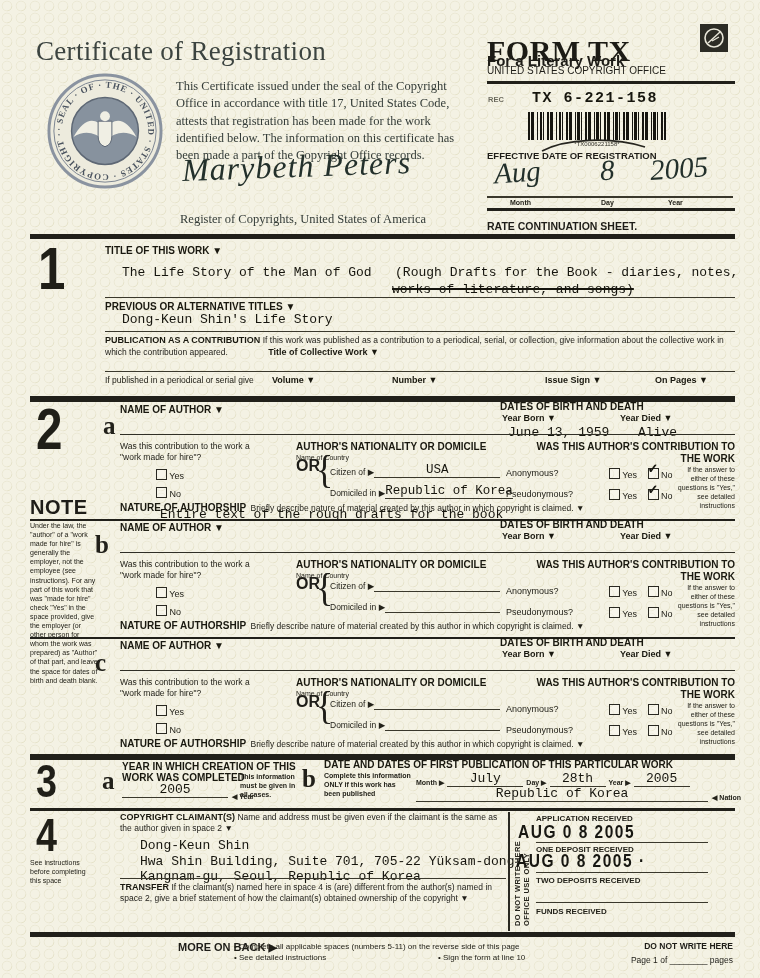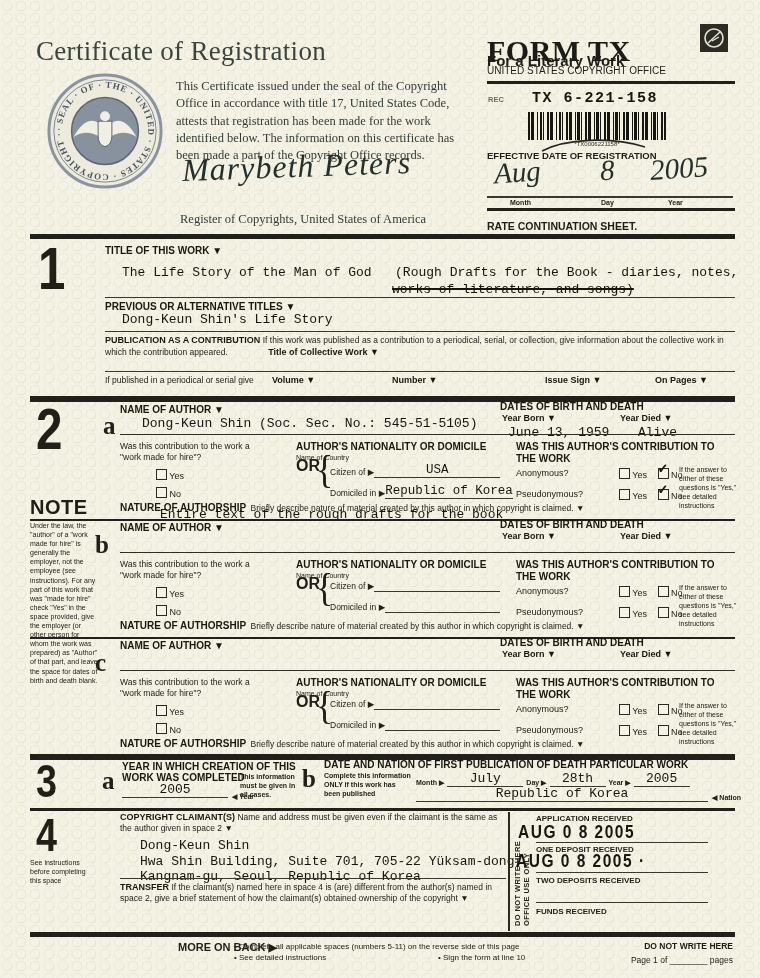--- a/index.html
+++ b/index.html
@@ -32,21 +32,21 @@
   .script{font-family:"Liberation Serif",serif;font-style:italic;color:#23302b;}
   .fill{border-bottom:1.1px solid #3a382c;display:inline-block;text-align:center;}
   .stamp{font-weight:bold;font-size:15.5px;letter-spacing:1.5px;color:#171711;white-space:nowrap;transform:scaleY(1.18);transform-origin:left top;}
   .vert{writing-mode:vertical-rl;transform:rotate(180deg);font-size:7.5px;font-weight:bold;letter-spacing:0.4px;color:#23221a;}
   .author{position:absolute;left:120px;width:615px;height:112px;}
   .au-name{position:absolute;left:22px;top:12px;}
   .au-rule{position:absolute;left:0;right:0;top:30px;height:1.3px;background:#302f26;}
   .au-dates{position:absolute;left:380px;top:-3px;width:235px;}
   .au-hire{position:absolute;left:0;top:37px;width:172px;}
   .au-nat{position:absolute;left:176px;top:37px;width:204px;}
-  .au-con{position:absolute;left:396px;top:37px;width:229px;}
+  .au-con{position:absolute;left:386px;top:37px;width:229px;text-align:right;}
   .au-nature{position:absolute;left:0;top:93px;white-space:nowrap;}
   .au-nature-val{position:absolute;left:40px;top:103px;}
   .or{position:absolute;left:0;top:16px;font-weight:bold;font-size:16px;}
   .brace{position:absolute;left:20px;top:8px;font-size:36px;font-weight:400;font-family:"Liberation Serif",serif;transform:scaleY(1.1);}
   .natrow{position:absolute;left:34px;width:170px;display:flex;align-items:flex-end;white-space:nowrap;}
   .natrow .fl{flex:1;border-bottom:1.1px solid #3a382c;text-align:center;}
 </style>
 </head>
 <body>
 
@@ -136,21 +136,20 @@
 <div class="abs num" style="left:36px;top:404px;font-size:58px;">2</div>
 <div class="abs" style="left:30px;top:496px;font-size:20px;font-weight:bold;letter-spacing:0.5px;">NOTE</div>
 <div class="abs tiny" style="left:30px;top:521px;width:68px;text-align:left;">Under the law, the "author" of a "work made for hire" is generally the employer, not the employee (see instructions). For any part of this work that was "made for hire" check "Yes" in the space provided, give the employer (or other person for whom the work was prepared) as "Author" of that part, and leave the space for dates of birth and death blank.</div>
 
 <div class="abs letter" style="left:103px;top:413px;">a</div>
 <div class="abs letter" style="left:95px;top:532px;">b</div>
 <div class="abs letter" style="left:95px;top:650px;">c</div>
 
 <div class="author" style="top:404px;">
   <div class="lbl" style="position:absolute;left:0;top:0;">NAME OF AUTHOR ▼</div>
-  <div class="au-name type">Dong-Keun Shin (Soc. Sec. No.: 545-51-5105)</div>
   <div class="au-dates">
     <div class="lbl">DATES OF BIRTH AND DEATH</div>
     <div style="position:relative;height:11px;">
       <span class="lbl9" style="position:absolute;left:2px;">Year Born ▼</span>
       <span class="lbl9" style="position:absolute;left:120px;">Year Died ▼</span>
     </div>
     <div style="position:relative;height:14px;">
       <span class="type" style="position:absolute;left:8px;top:1px;">June 13, 1959</span>
       <span class="type" style="position:absolute;left:138px;top:1px;">Alive</span>
     </div>
@@ -312,21 +311,21 @@
 
 <div class="abs num" style="left:36px;top:762px;font-size:46px;">3</div>
 <div class="abs letter" style="left:102px;top:768px;">a</div>
 <div class="abs lbl" style="left:122px;top:761px;">YEAR IN WHICH CREATION OF THIS</div>
 <div class="abs lbl" style="left:122px;top:772px;">WORK WAS COMPLETED</div>
 <div class="abs tinyb" style="left:240px;top:772px;width:60px;">This information must be given in all cases.</div>
 <span class="abs fill type" style="left:122px;top:782px;width:106px;">2005</span>
 <div class="abs tinyb" style="left:232px;top:792px;">◀ Year</div>
 
 <div class="abs letter" style="left:302px;top:766px;">b</div>
-<div class="abs lbl" style="left:324px;top:759px;width:410px;">DATE AND NATION OF FIRST PUBLICATION OF DEATH PARTICULAR WORK</div>
+<div class="abs lbl" style="left:324px;top:759px;width:410px;">DATE AND DATES OF FIRST PUBLICATION OF THIS PARTICULAR WORK</div>
 <div class="abs tinyb" style="left:324px;top:771px;width:88px;">Complete this information ONLY if this work has been published</div>
 <div class="abs" style="left:416px;top:771px;width:318px;display:flex;align-items:flex-end;gap:3px;white-space:nowrap;">
   <span class="tinyb">Month ▶</span>
   <span class="fill type" style="width:76px;">July</span>
   <span class="tinyb">Day ▶</span>
   <span class="fill type" style="width:56px;">28th</span>
   <span class="tinyb">Year ▶</span>
   <span class="fill type" style="width:56px;">2005</span>
 </div>
 <span class="abs fill type" style="left:416px;top:786px;width:292px;">Republic of Korea</span>

